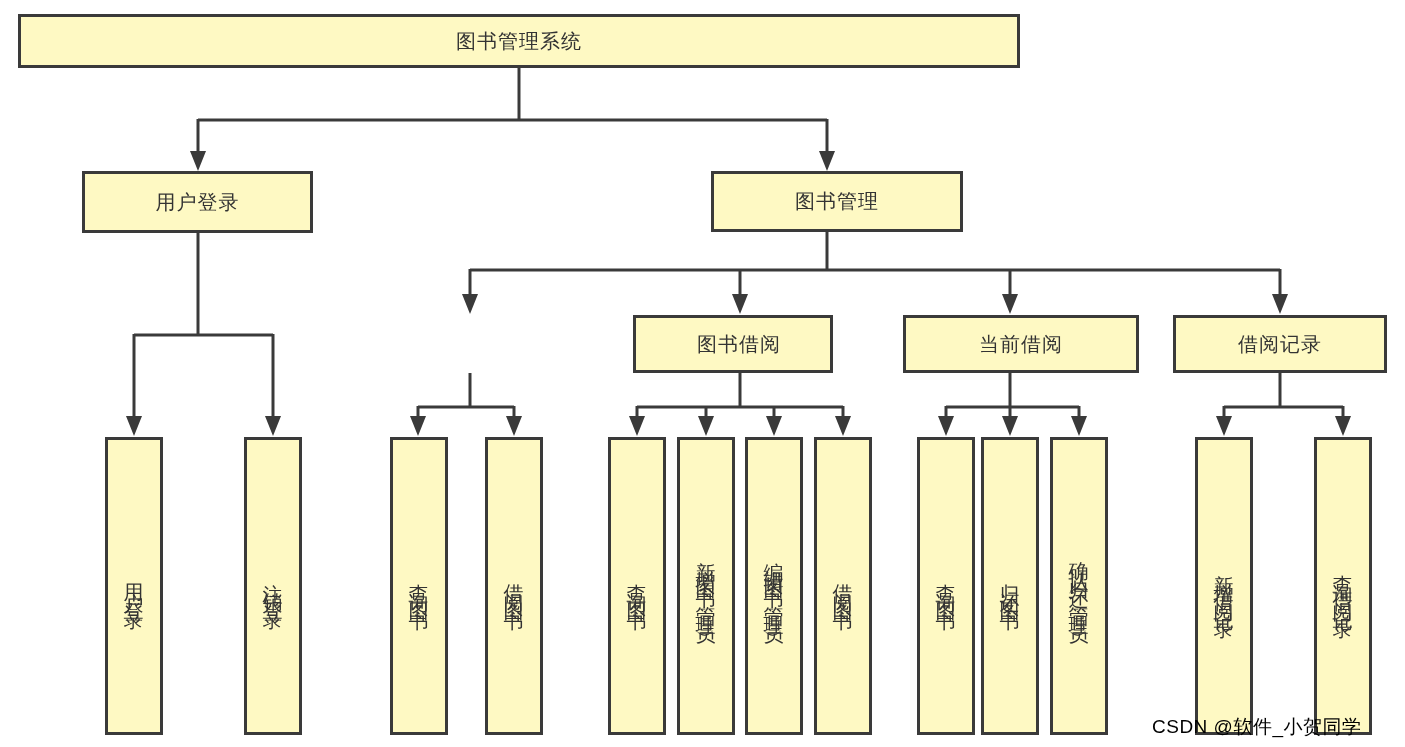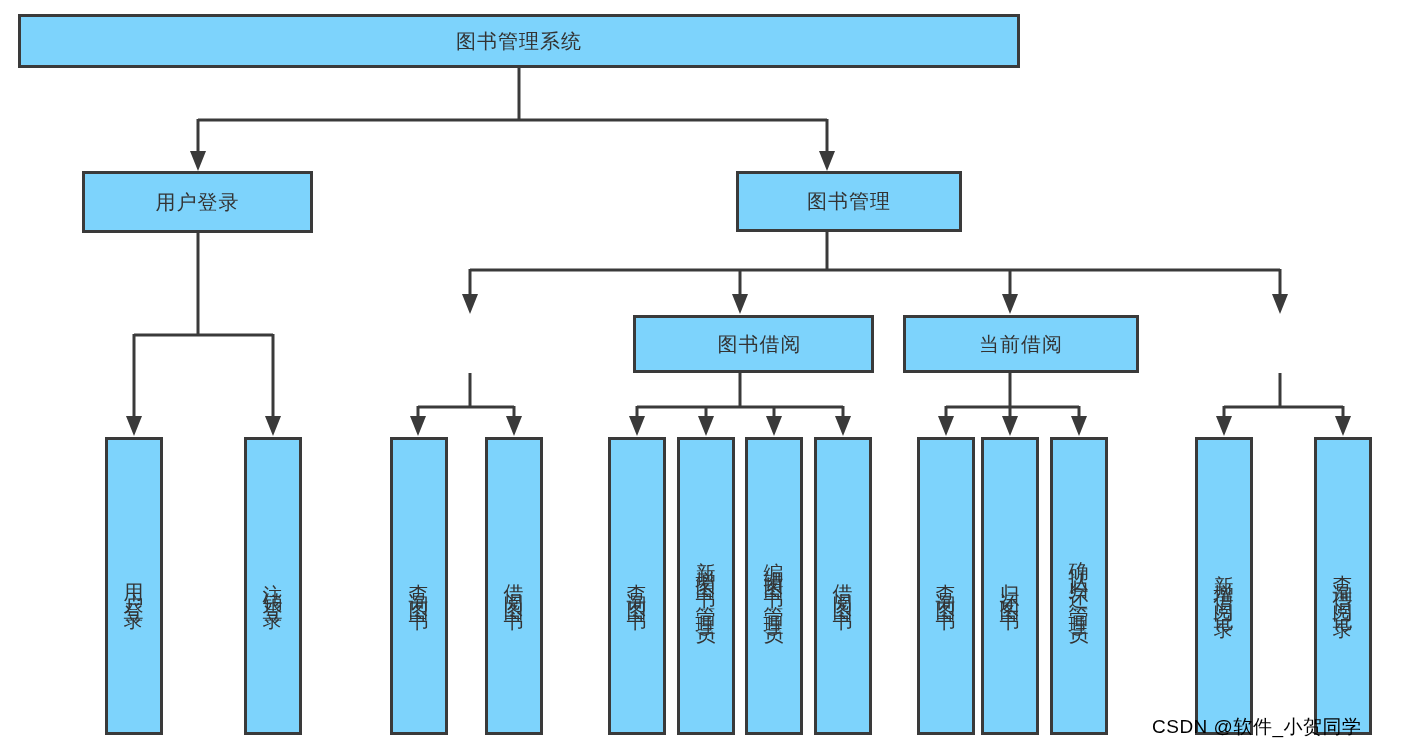--- a/index.html
+++ b/index.html
@@ -15,21 +15,21 @@
   .wires {
     position: absolute;
     left: 0; top: 0;
     width: 1405px; height: 747px;
     pointer-events: none;
   }
   .box {
     position: absolute;
     box-sizing: border-box;
     border: 3px solid #3a3a3a;
-    background: #7dd3fc;
+    background: #fef9c3;
   }
   .hbox {
     display: flex;
     align-items: center;
     justify-content: center;
     font-size: 20px;
     letter-spacing: 1px;
     white-space: nowrap;
   }
   .vbox {
@@ -117,24 +117,25 @@
       <polygon points="1002,416 1018,416 1010,436"></polygon>
       <polygon points="1071,416 1087,416 1079,436"></polygon>
       <polygon points="1216,416 1232,416 1224,436"></polygon>
       <polygon points="1335,416 1351,416 1343,436"></polygon>
     </g>
   </svg>
 
   <div class="box hbox" style="left:18px; top:14px; width:1002px; height:54px;">图书管理系统</div>
 
   <div class="box hbox" style="left:82px; top:171px; width:231px; height:62px;">用户登录</div>
-  <div class="box hbox" style="left:711px; top:171px; width:226px; height:61px;margin-left:25px;">图书管理</div>
+  <div class="box hbox" style="left:711px; top:171px; width:252px; height:61px;">图书管理</div>
 
-  <div class="box hbox" style="left:633px; top:315px; width:241px; height:58px;padding-left:12px;">图书借阅</div>
+  <div class="box hbox" style="left:633px; top:315px; width:200px; height:58px;padding-left:12px;">图书借阅</div>
   <div class="box hbox" style="left:903px; top:315px; width:236px; height:58px;">当前借阅</div>
+  <div class="box hbox" style="left:1173px; top:315px; width:214px; height:58px;">借阅记录</div>
 
   <div class="box vbox" style="left:105px; top:437px; width:58px; height:298px;">用户登录</div>
   <div class="box vbox" style="left:244px; top:437px; width:58px; height:298px;">注销登录</div>
 
   <div class="box vbox" style="left:390px; top:437px; width:58px; height:298px;">查询图书</div>
   <div class="box vbox" style="left:485px; top:437px; width:58px; height:298px;">借阅图书</div>
 
   <div class="box vbox" style="left:608px; top:437px; width:58px; height:298px;">查询图书</div>
   <div class="box vbox" style="left:677px; top:437px; width:58px; height:298px;">新增图书（管理员）</div>
   <div class="box vbox" style="left:745px; top:437px; width:58px; height:298px;">编辑图书（管理员）</div>

